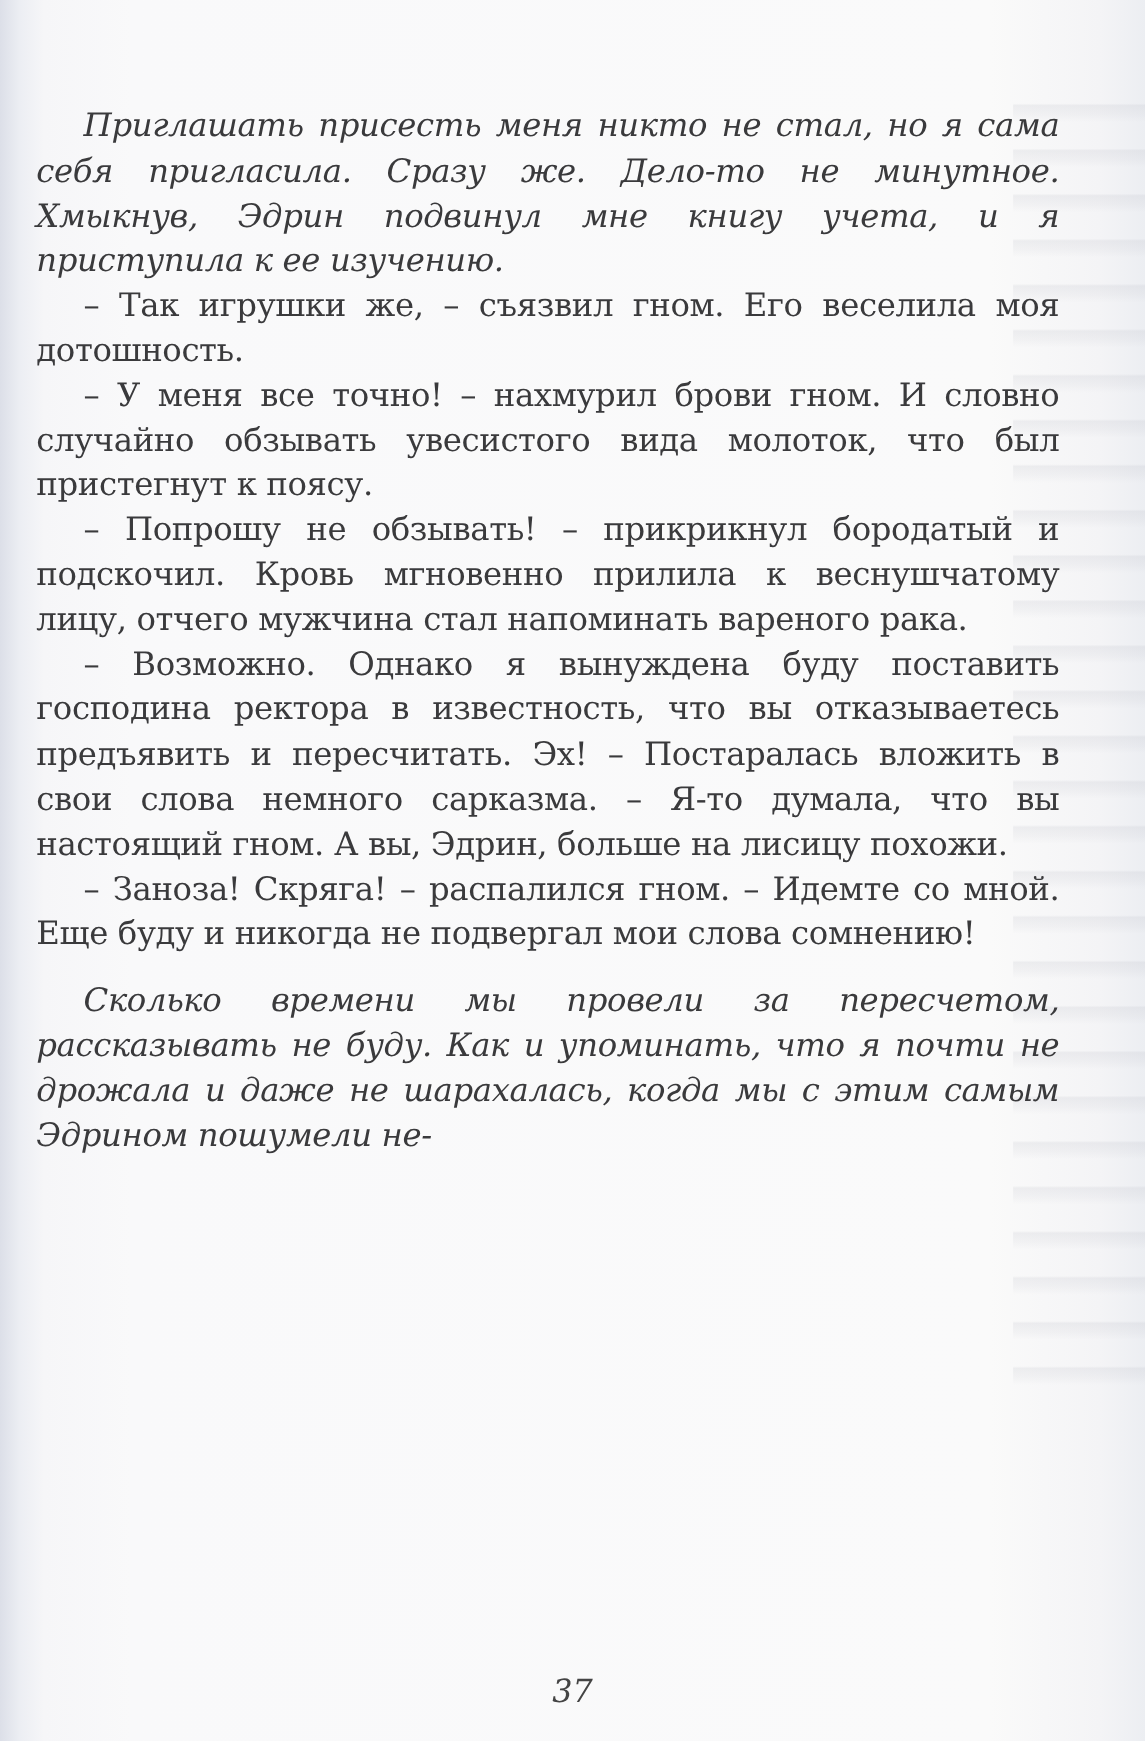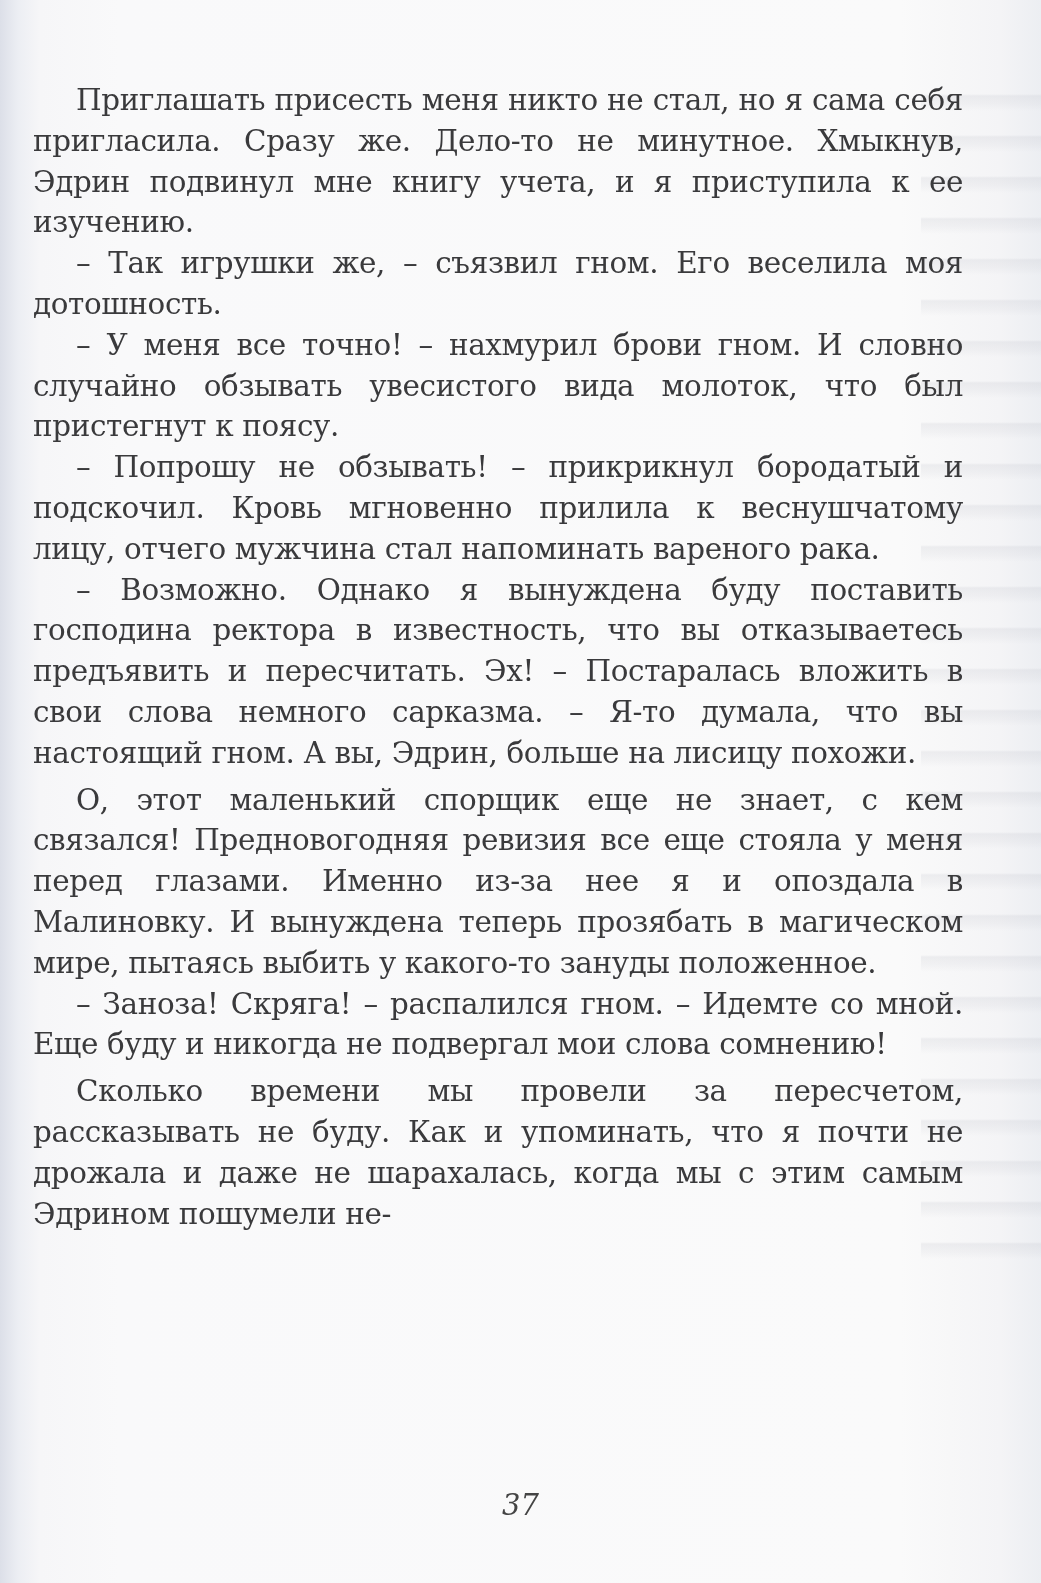--- a/index.html
+++ b/index.html
@@ -27,51 +27,51 @@
       text-align: justify;
       text-align-last: left;
       margin: 0;
       letter-spacing: -0.35px;
       word-spacing: 0px;
     }
     .para.indent {
       text-indent: 43px;
     }
     .para.gap {
-      margin-top: 6px;
+      margin-top: 20px;
+      font-style: italic;
     }
     .bleed {
       position: absolute;
       right: 0;
       top: 70px;
       width: 120px;
       height: 1200px;
       background: repeating-linear-gradient(to bottom, rgba(190,192,200,0.0) 0px, rgba(190,192,200,0.0) 24px, rgba(180,182,192,0.18) 26px, rgba(180,182,192,0.10) 34px, rgba(190,192,200,0.0) 41px);
       pointer-events: none;
     }
     .page-number {
       position: absolute;
       left: 0;
       width: 1041px;
-      top: 1488px;
+      top: 1520px;
       text-align: center;
       font-size: 29px;
       font-style: italic;
       color: #444;
     }
   </style>
 </head>
 <body>
 
 <div class="bleed"></div>
 
 <div class="page">
   <p class="para indent gap">Приглашать присесть меня никто не стал, но я сама себя пригласила. Сразу же. Дело-то не минутное. Хмыкнув, Эдрин подвинул мне книгу учета, и я приступила к ее изучению.</p>
   <p class="para indent">– Так игрушки же, – съязвил гном. Его веселила моя дотошность.</p>
   <p class="para indent">– У меня все точно! – нахмурил брови гном. И словно случайно обзывать увесистого вида молоток, что был пристегнут к поясу.</p>
   <p class="para indent">– Попрошу не обзывать! – прикрикнул бородатый и подскочил. Кровь мгновенно прилила к веснушчатому лицу, отчего мужчина стал напоминать вареного рака.</p>
   <p class="para indent">– Возможно. Однако я вынуждена буду поставить господина ректора в известность, что вы отказываетесь предъявить и пересчитать. Эх! – Постаралась вложить в свои слова немного сарказма. – Я-то думала, что вы настоящий гном. А вы, Эдрин, больше на лисицу похожи.</p>
-  <p class="para indent gap">О, этот маленький спорщик еще не знает, с кем связался! Предновогодняя ревизия все еще стояла у меня перед глазами. Именно из-за нее я и опоздала в Малиновку. И вынуждена теперь прозябать в магическом мире, пытаясь выбить у какого-то зануды положенное.</p>
   <p class="para indent">– Заноза! Скряга! – распалился гном. – Идемте со мной. Еще буду и никогда не подвергал мои слова сомнению!</p>
   <p class="para indent gap">Сколько времени мы провели за пересчетом, рассказывать не буду. Как и упоминать, что я почти не дрожала и даже не шарахалась, когда мы с этим самым Эдрином пошумели не-</p>
 </div>
 
 <div class="page-number">37</div>
 
 </body></html>

